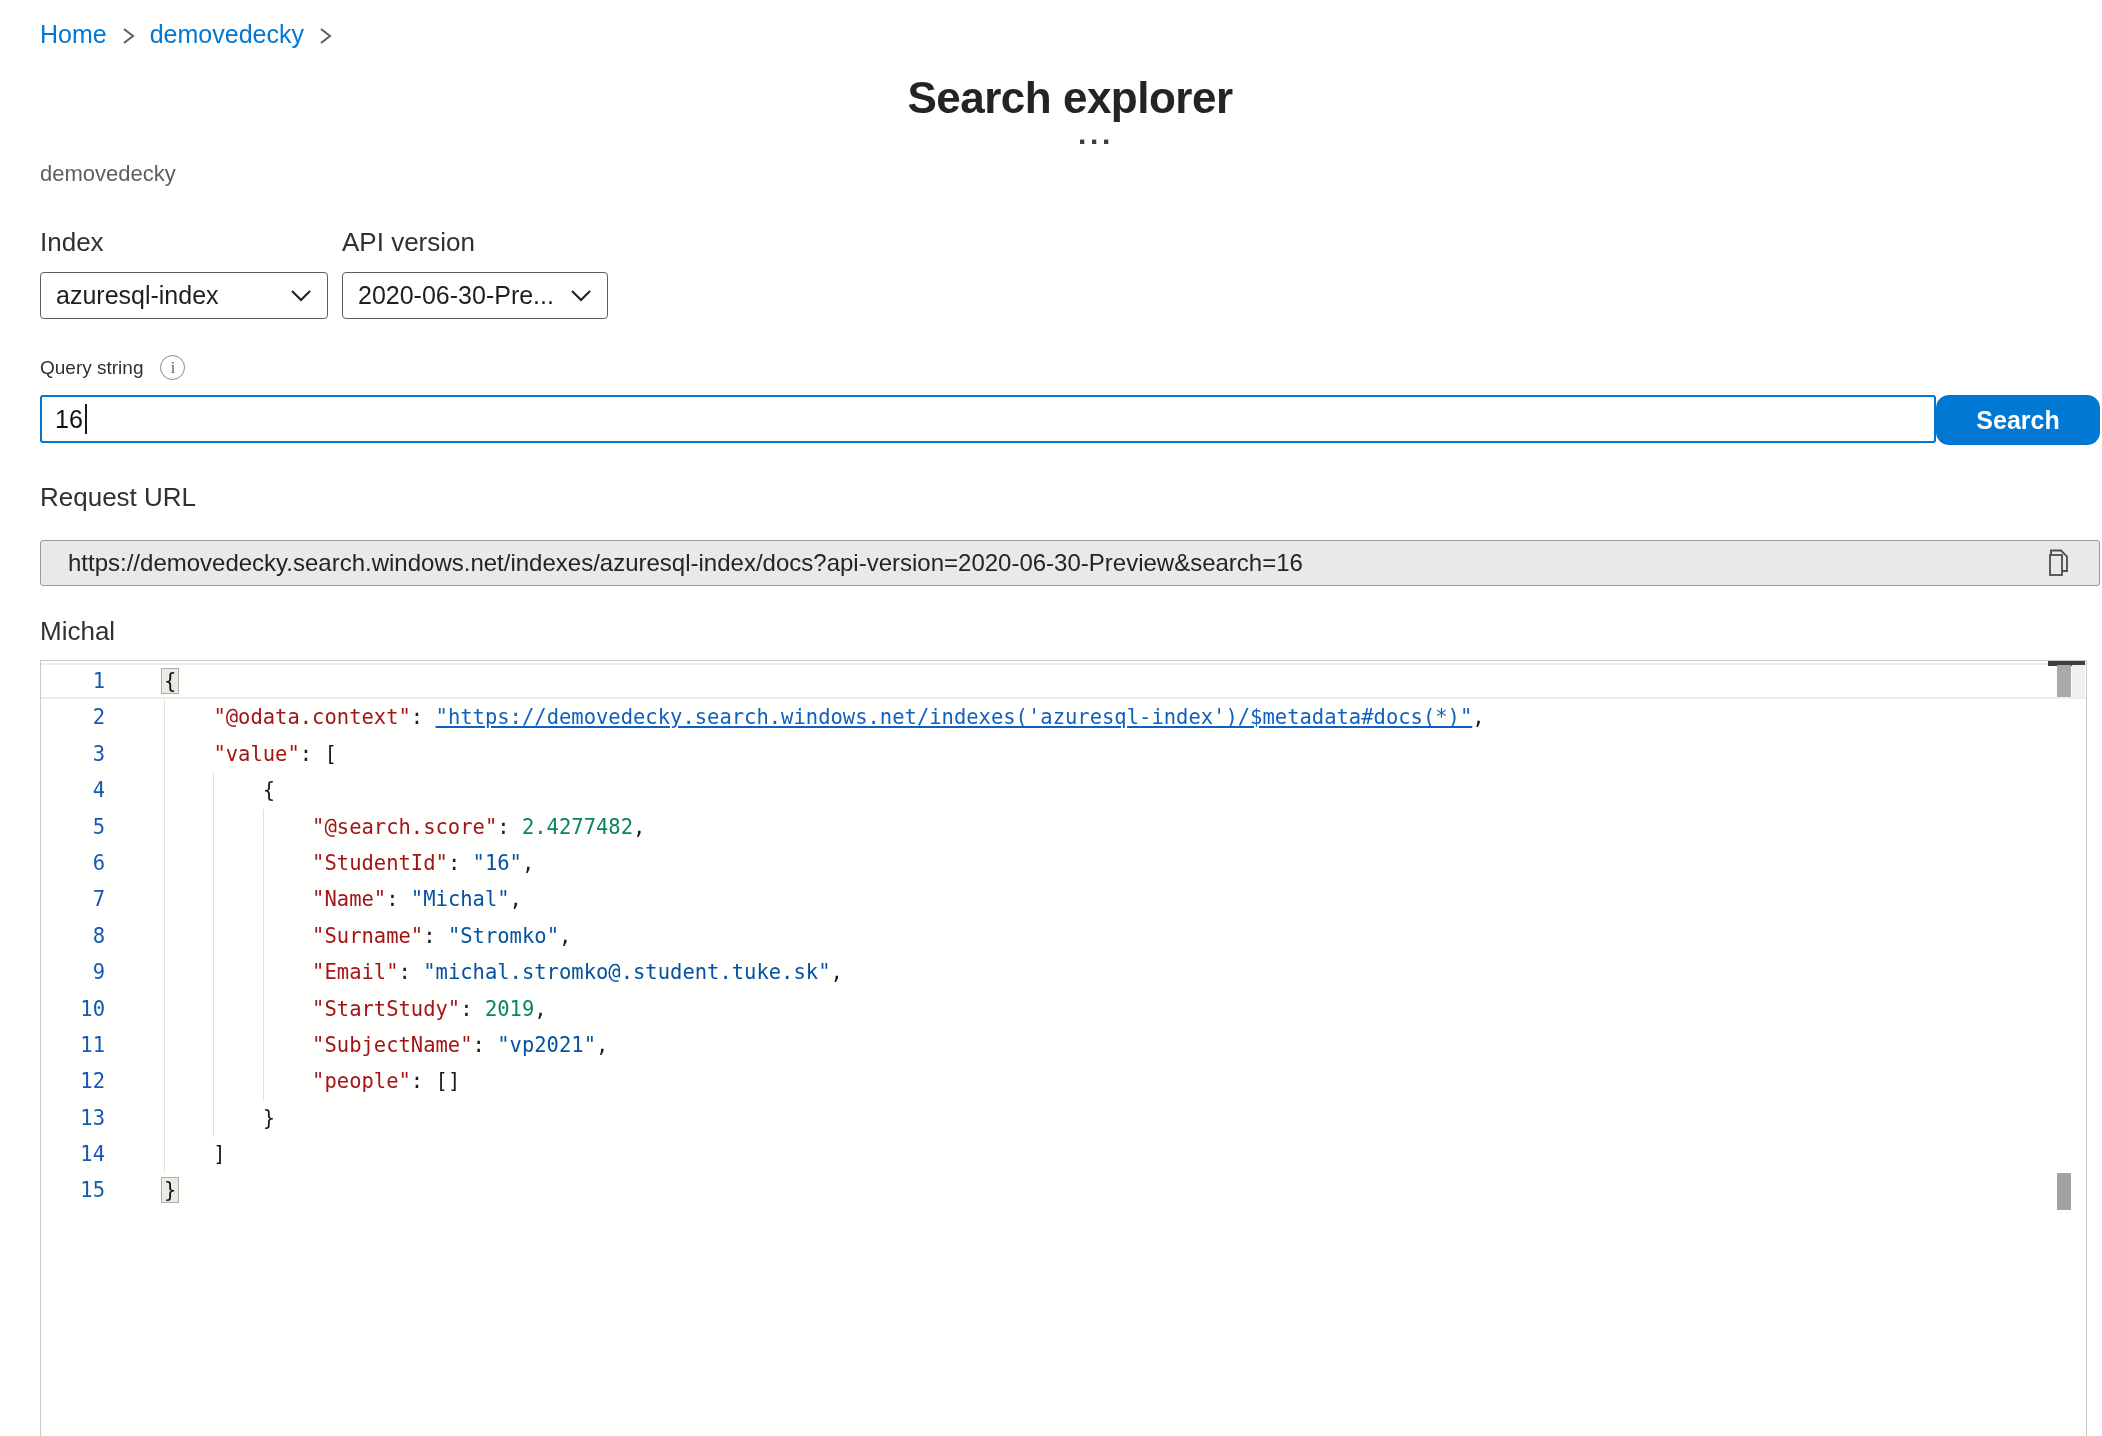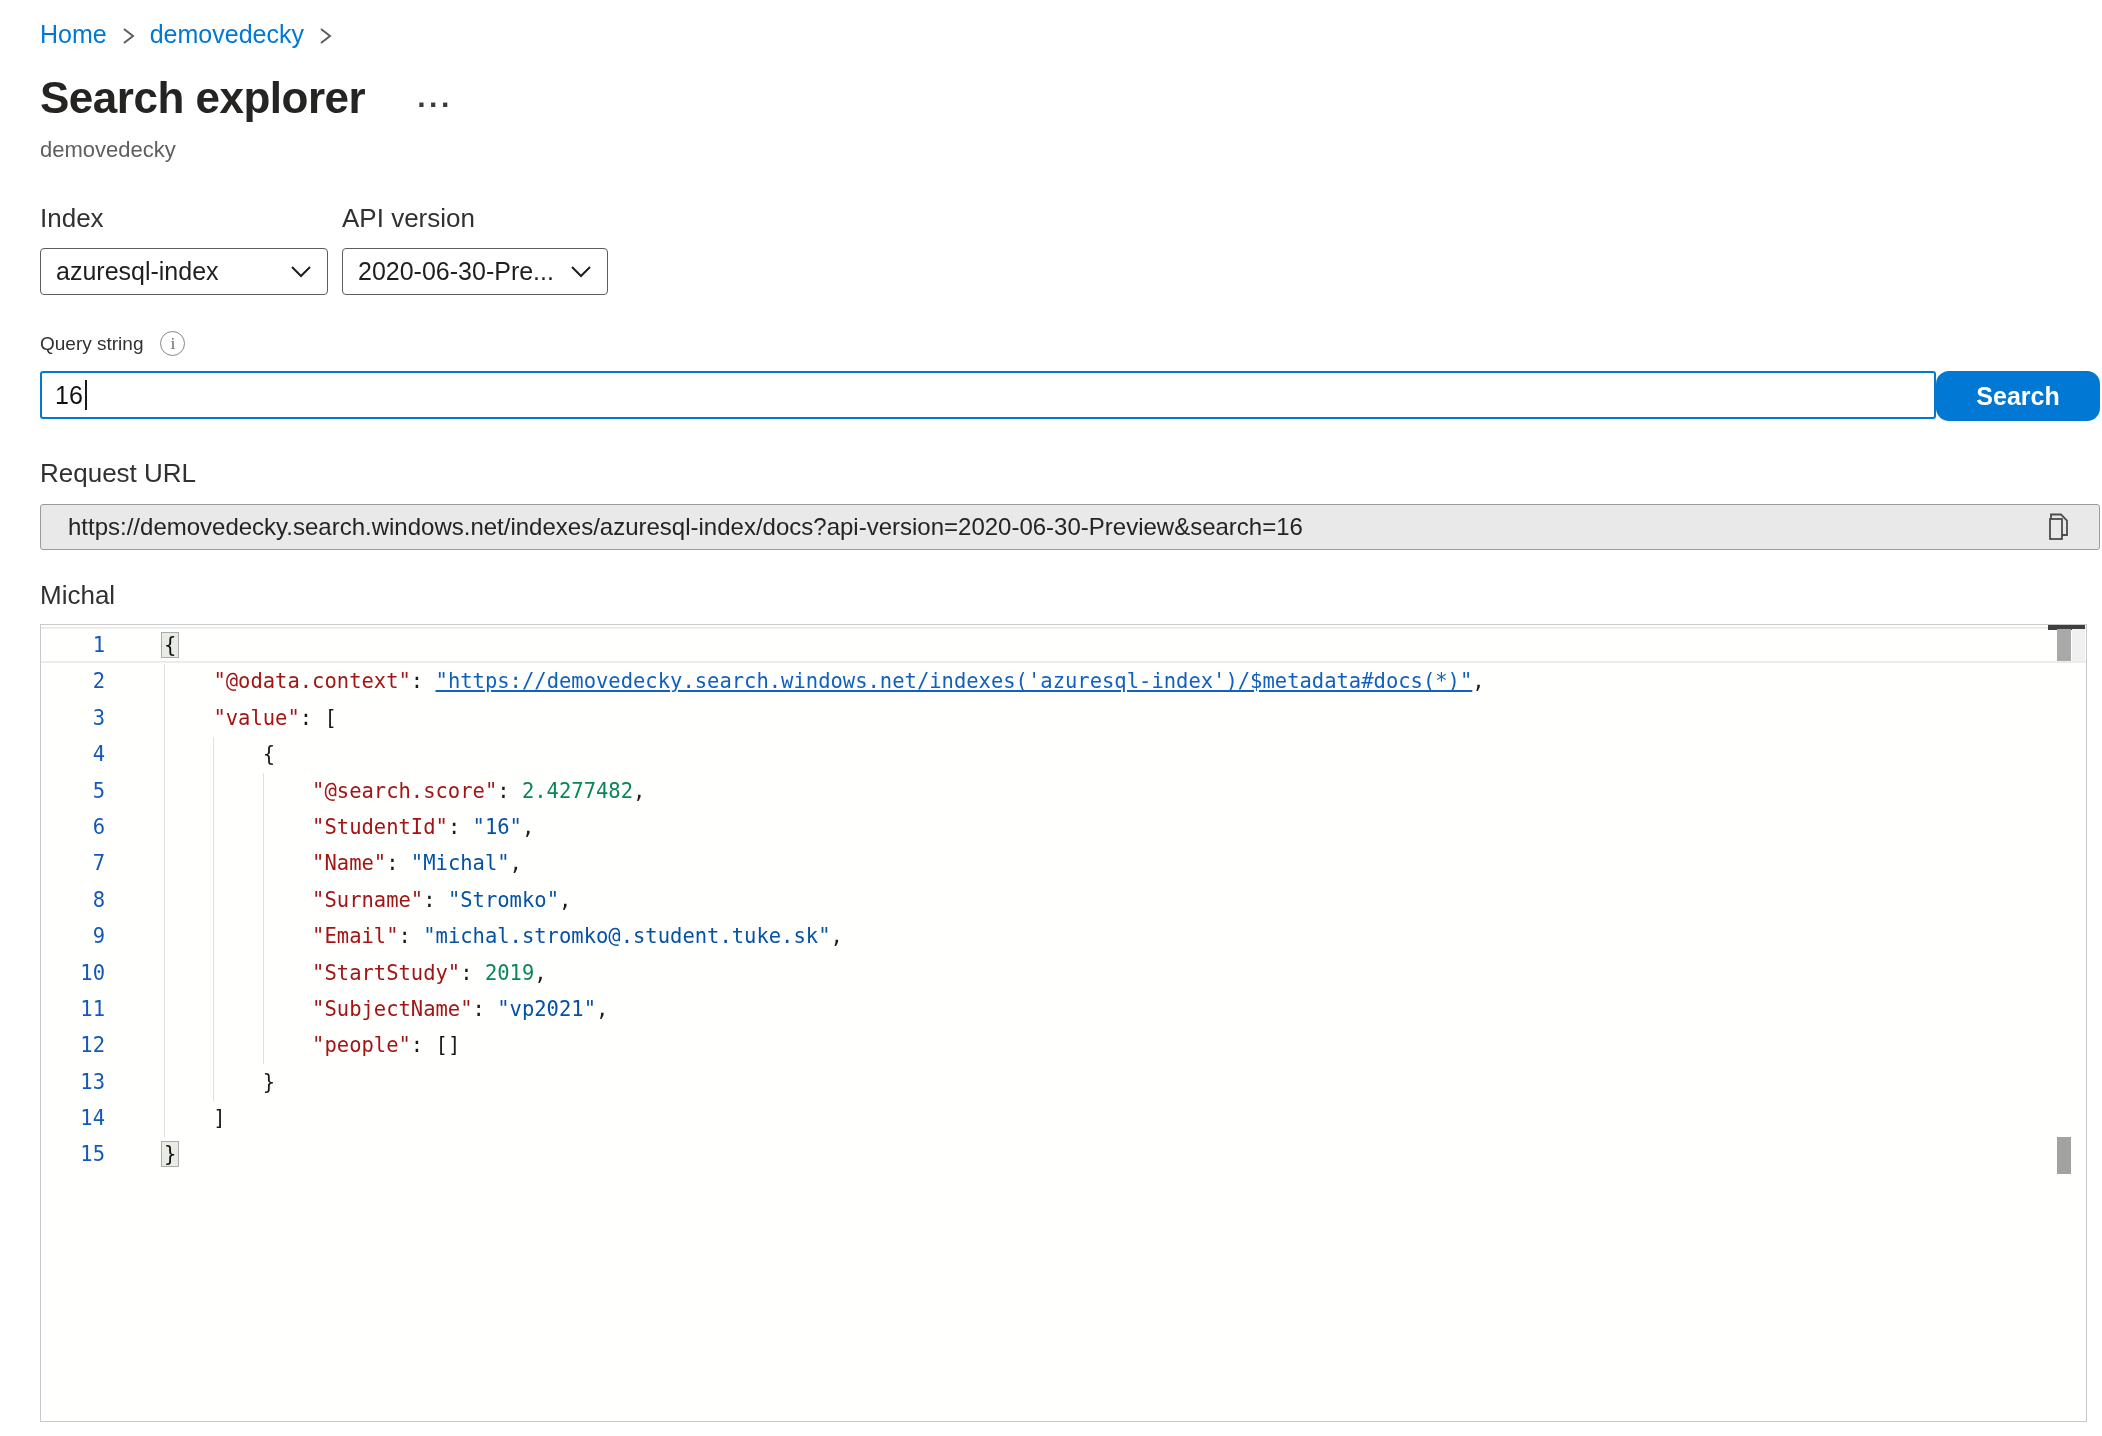--- a/index.html
+++ b/index.html
@@ -7,21 +7,21 @@
   body { font-family: "Liberation Sans", sans-serif; color: #323130; }
 
   .page { padding: 0 2px 0 40px; width: 2102px; }
 
   
   .breadcrumb { padding-top: 20px; display: flex; align-items: center; gap: 15px; font-size: 25px; }
   .breadcrumb a { color: var(--link, #0078d4); text-decoration: none; cursor: pointer; }
   .crumb-chev { display: inline-flex; margin-top: 2px; }
 
   
-  .title-row { margin-top: 24px; display: flex; align-items: center; }
+  .title-row { margin-top: 24px; display: flex; align-items: center; flex-direction: column; }
   h1 { font-size: 44px; font-weight: 700; color: var(--title-text, #252423); letter-spacing: -0.5px; }
   .more-btn { margin-left: 52px; margin-top: 14px; background: none; border: none; font-size: 30px; font-weight: 700;
               color: #3b3a39; letter-spacing: 2px; cursor: pointer; line-height: 10px; }
   .subtitle { margin-top: 14px; font-size: 22px; color: var(--muted-text, #605e5c); }
 
   
   .selects-row { margin-top: 40px; display: flex; gap: 14px; }
   .field-label { display: block; font-size: 26px; margin-bottom: 14px; color: #323130; }
   .select { height: 47px; border: 1.5px solid #605e5c; border-radius: 4px; background: #fff;
             display: flex; align-items: center; justify-content: space-between; padding: 0 15px;
@@ -40,21 +40,21 @@
   .query-input { flex: 1; height: 48px; border: 2.5px solid var(--accent, #0078d4); border-radius: 3px;
                  background: #fff; display: flex; align-items: center; padding: 0 13px; font-size: 25px; color: #111;
                  cursor: text; }
   .caret { width: 2px; height: 30px; background: #1a1a1a; margin-left: 2px; }
   .search-btn { width: 164px; height: 50px; background: var(--accent, #0078d4); color: #fff; border: none;
                 border-radius: 13px; font-size: 25px; font-weight: 700; cursor: pointer;
                 font-family: "Liberation Sans", sans-serif; }
 
   
   .url-section { margin-top: 37px; }
-  .url-section .field-label { margin-bottom: 15px; }
+  .url-section .field-label { margin-bottom: 27px; }
   .url-field { height: 46px; background: var(--url-field-bg, #e9e9e9); border: 1.5px solid #9b9b9b;
                border-radius: 3px; display: flex; align-items: center; padding: 0 27px;
                font-size: 24px; color: #242424; }
   .url-text { white-space: nowrap; overflow: hidden; }
   .copy-btn { margin-left: auto; background: none; border: none; cursor: pointer; display: flex; align-items: center; }
 
   
   .results-section { margin-top: 30px; }
   .results-section .field-label { margin-bottom: 13px; }
   .editor { position: relative; width: 2047px; height: 798px; border: 1px solid #c9c9c9;

